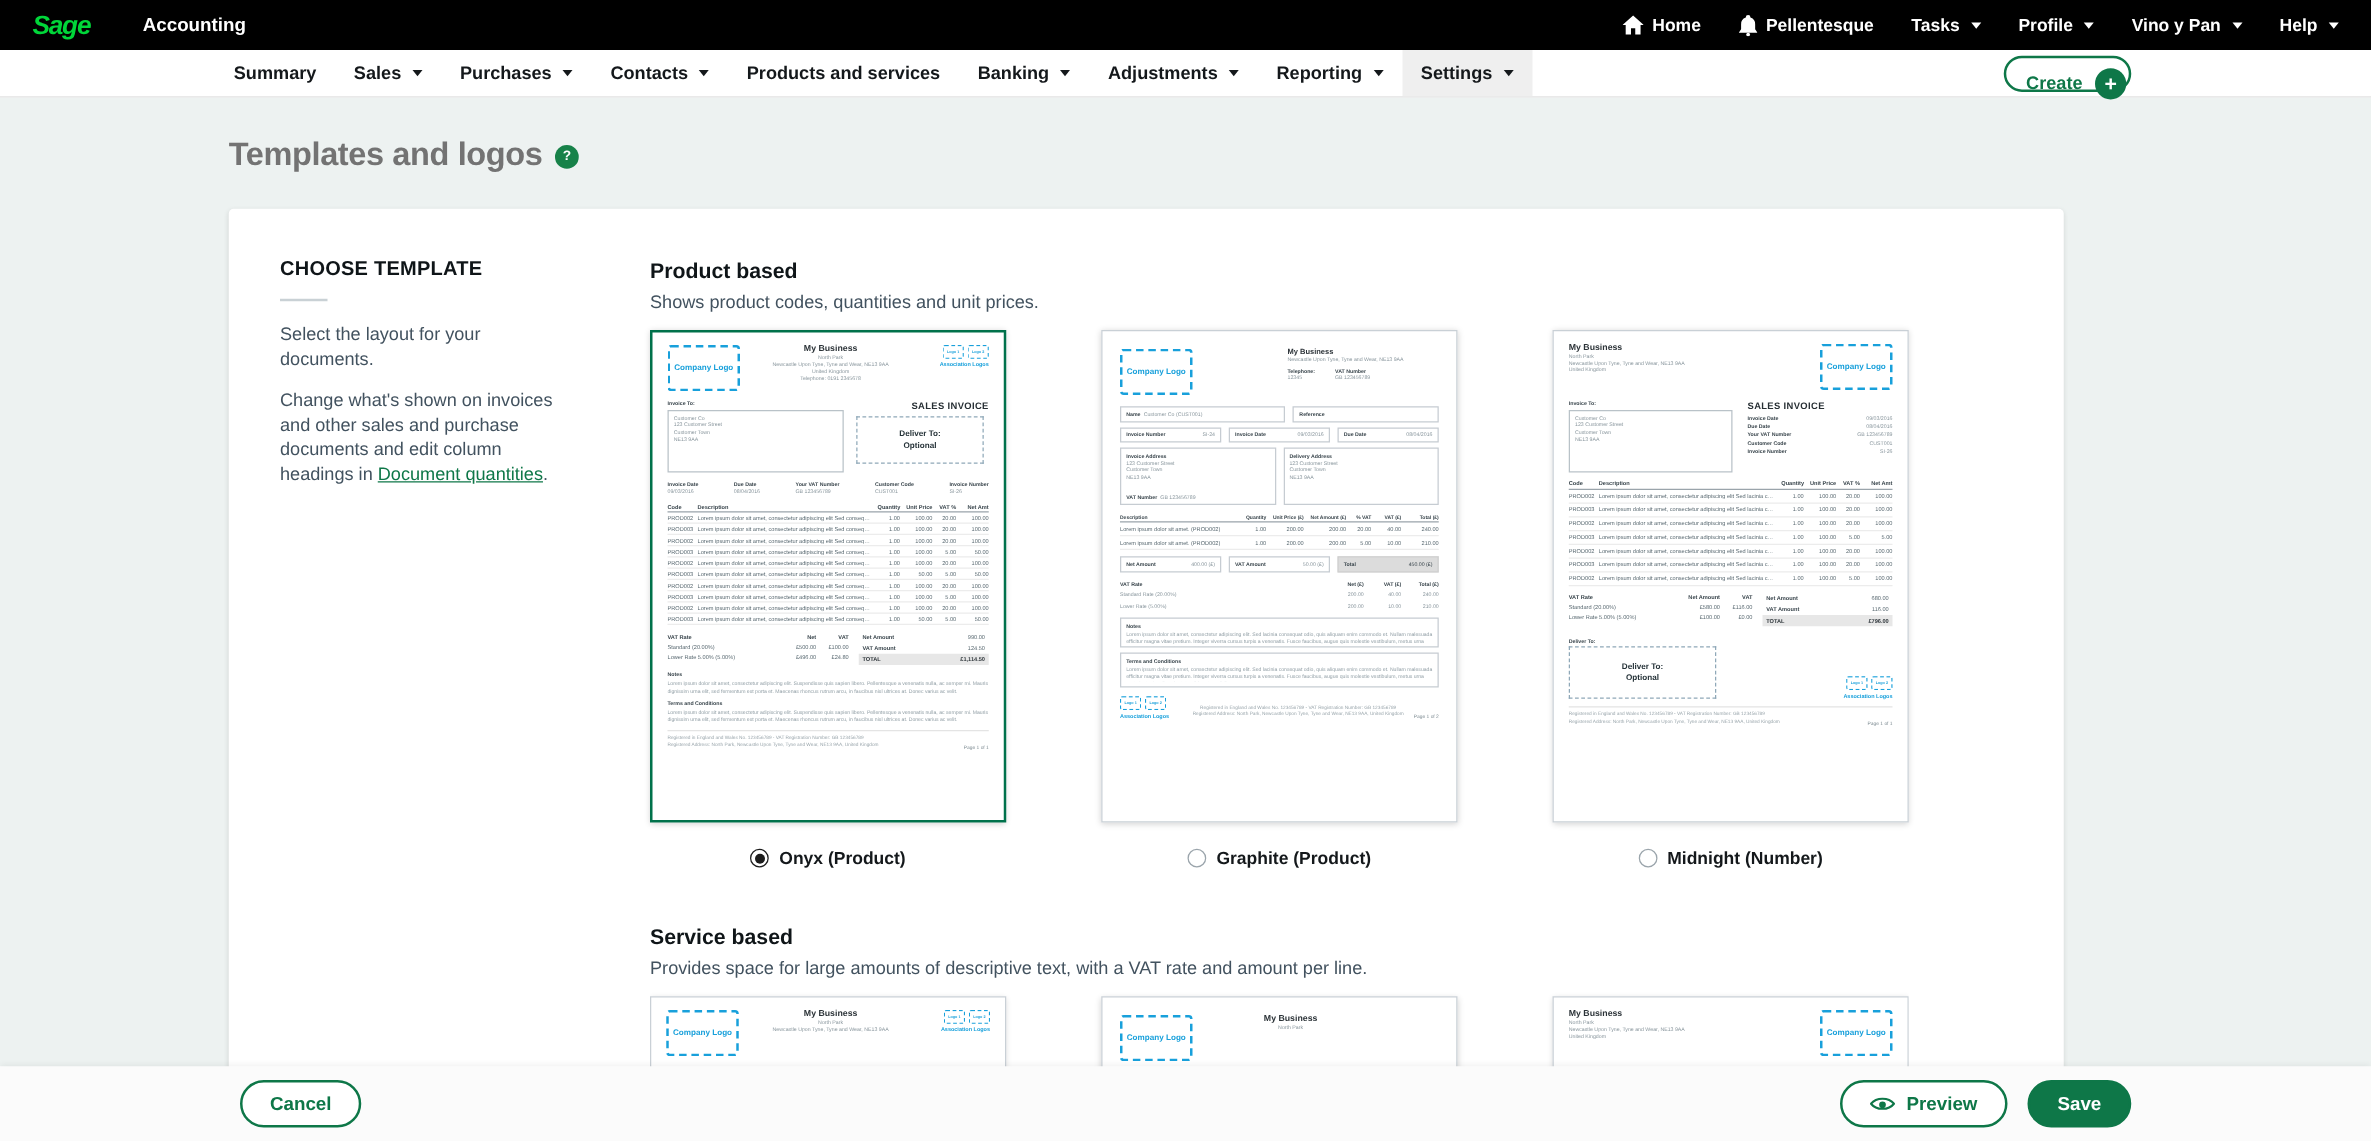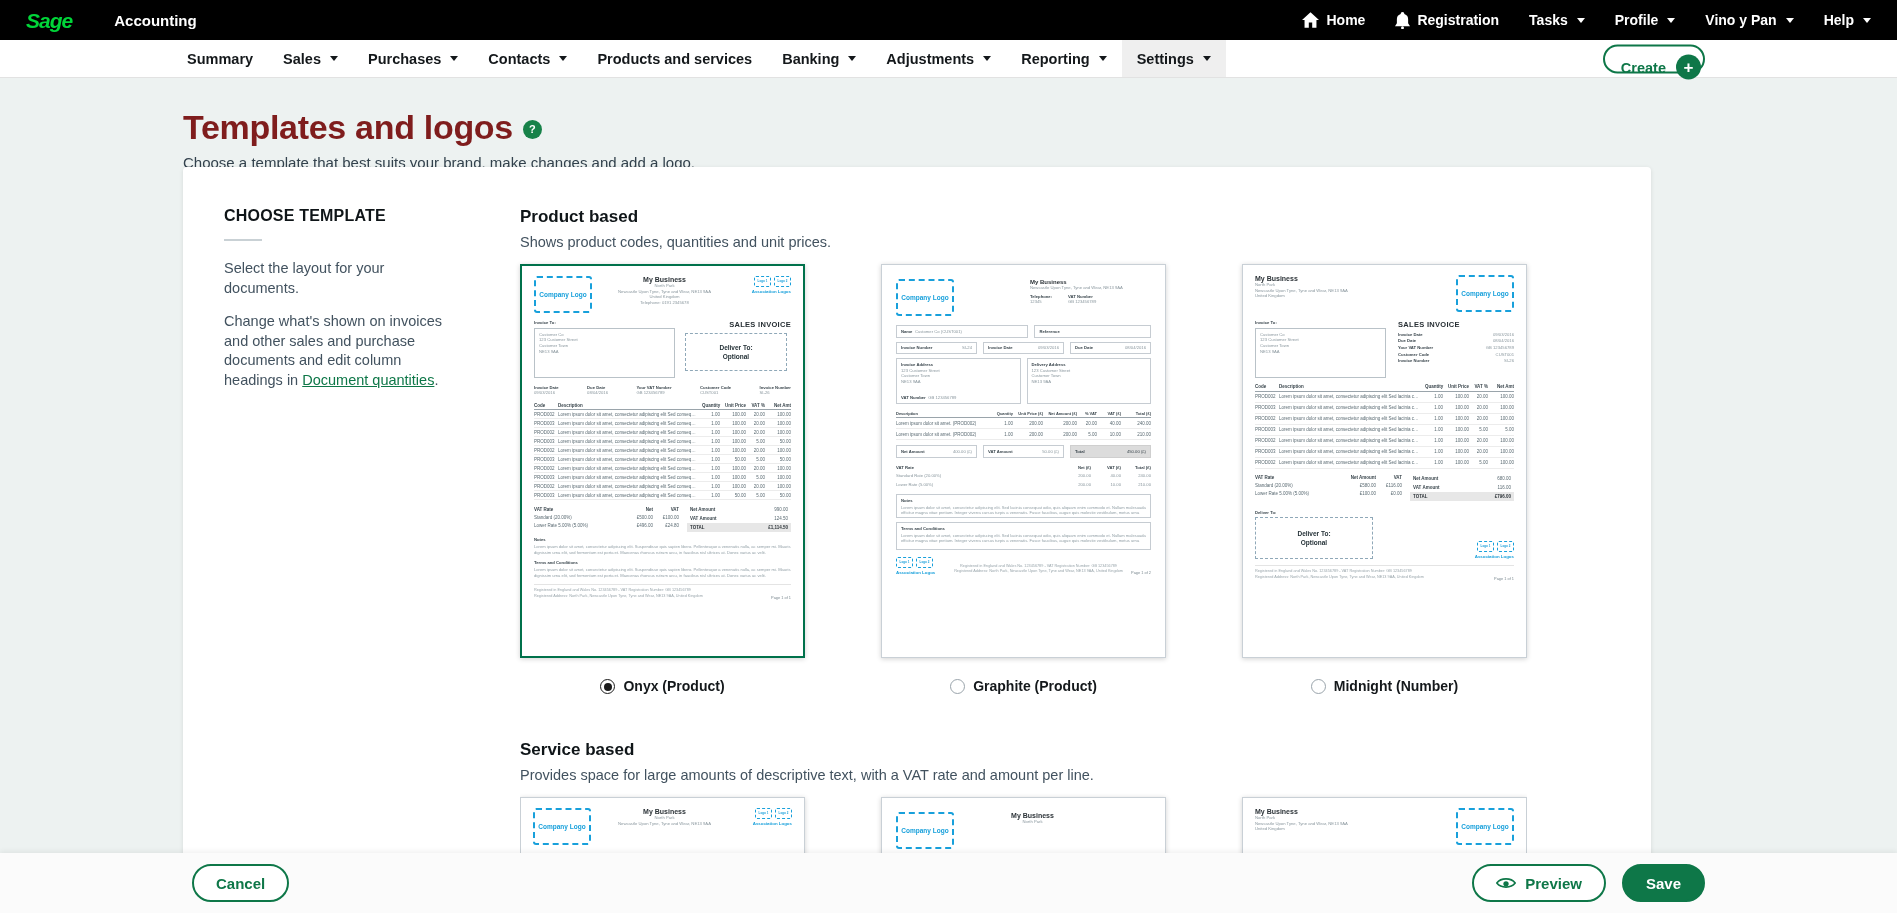--- a/index.html
+++ b/index.html
@@ -20,21 +20,21 @@
   .nav-item { display:flex; align-items:center; gap:7px; padding:0 15px; font-size:14.5px; font-weight:bold; color:#14181b; cursor:pointer; }
   .nav-item .caret { border-top-color:#14181b; }
   .nav-item.active { background:#efefef; }
   .create-btn { position:absolute; right:192px; top:50%; transform:translateY(-50%); display:flex; align-items:center; background:#fff; border:2px solid #0E7748; border-radius:15px; height:29px; padding:17px 2px 0 16px; cursor:pointer; }
   .create-btn .create-label { color:#0E7748; font-size:14.5px; font-weight:bold; margin-right:10px; }
   .plus-circle { width:25px; height:25px; border-radius:50%; background:#0E7748; color:#fff; display:flex; align-items:center; justify-content:center; font-size:17px; font-weight:bold; line-height:1; }
 
   
   .page-head { margin:30px 0 0 183px; }
   .page-title-row { display:flex; align-items:center; gap:10px; }
-  .page-title { font-size:34px; font-weight:800; letter-spacing:-.3px; color:#7f1d1d; }
+  .page-title { font-size:26px; font-weight:800; letter-spacing:-.3px; color:#737373; }
   .help-icon { width:19px; height:19px; border-radius:50%; background:#178249; color:#fff; font-size:11px; font-weight:bold; display:flex; align-items:center; justify-content:center; cursor:pointer; margin-top:3px; }
   .page-subtitle { font-size:15px; color:#33424d; margin-top:7px; }
 
   
   .card { position:absolute; left:183px; top:167px; width:1468px; height:740px; background:#fff; border-radius:4px; box-shadow:0 1px 4px rgba(0,0,0,.10); display:flex; padding:40px 0 0 41px; overflow:hidden; }
   .side { width:296px; flex:none; }
   .side-heading { font-size:16px; font-weight:800; color:#0f1518; letter-spacing:.2px; }
   .side-divider { width:38px; height:2px; background:#c9d1d5; margin:14px 0 18px; }
   .side p { font-size:14.5px; color:#42525f; line-height:1.35; width:232px; margin-bottom:14px; }
   .side a { color:#0E7748; text-decoration:underline; cursor:pointer; }
@@ -120,21 +120,21 @@
       <svg width="17" height="16" viewBox="0 0 20 18">
           <path d="M10 0 L0 9 h3 v9 h5 v-6 h4 v6 h5 V9 h3 Z" fill="#fff"></path>
         </svg>
       <span>Home</span>
     </div>
     <div class="tb-item">
       <svg width="15" height="17" viewBox="0 0 16 18">
           <path d="M8 0 a2 2 0 0 1 2 2 a6 6 0 0 1 4 6 v4 l2 3 H0 l2-3 V8 a6 6 0 0 1 4-6 a2 2 0 0 1 2-2 Z" fill="#fff"></path>
           <circle cx="8" cy="16.6" r="1.6" fill="#fff"></circle>
         </svg>
-      <span>Registration</span>
+      <span>Pellentesque</span>
     </div>
     <div class="tb-item">
       <span>Tasks</span>
       <span class="caret"></span>
     </div>
     <div class="tb-item">
       <span>Profile</span>
       <span class="caret"></span>
     </div>
     <div class="tb-item">
@@ -192,21 +192,20 @@
     <span class="create-label">Create</span>
     <span class="plus-circle">+</span>
   </div>
 </nav>
 
 <div class="page-head">
   <div class="page-title-row">
     <h1 class="page-title">Templates and logos</h1>
     <span class="help-icon">?</span>
   </div>
-  <div class="page-subtitle">Choose a template that best suits your brand, make changes and add a logo.</div>
 </div>
 
 <section class="card">
 
   <aside class="side">
     <div class="side-heading">CHOOSE TEMPLATE</div>
     <div class="side-divider"></div>
     <p>Select the layout for your documents.</p>
     <p><span>Change what's shown on invoices and other sales and purchase documents and edit column headings in </span><a>Document quantities</a><span>.</span></p>
   </aside>

